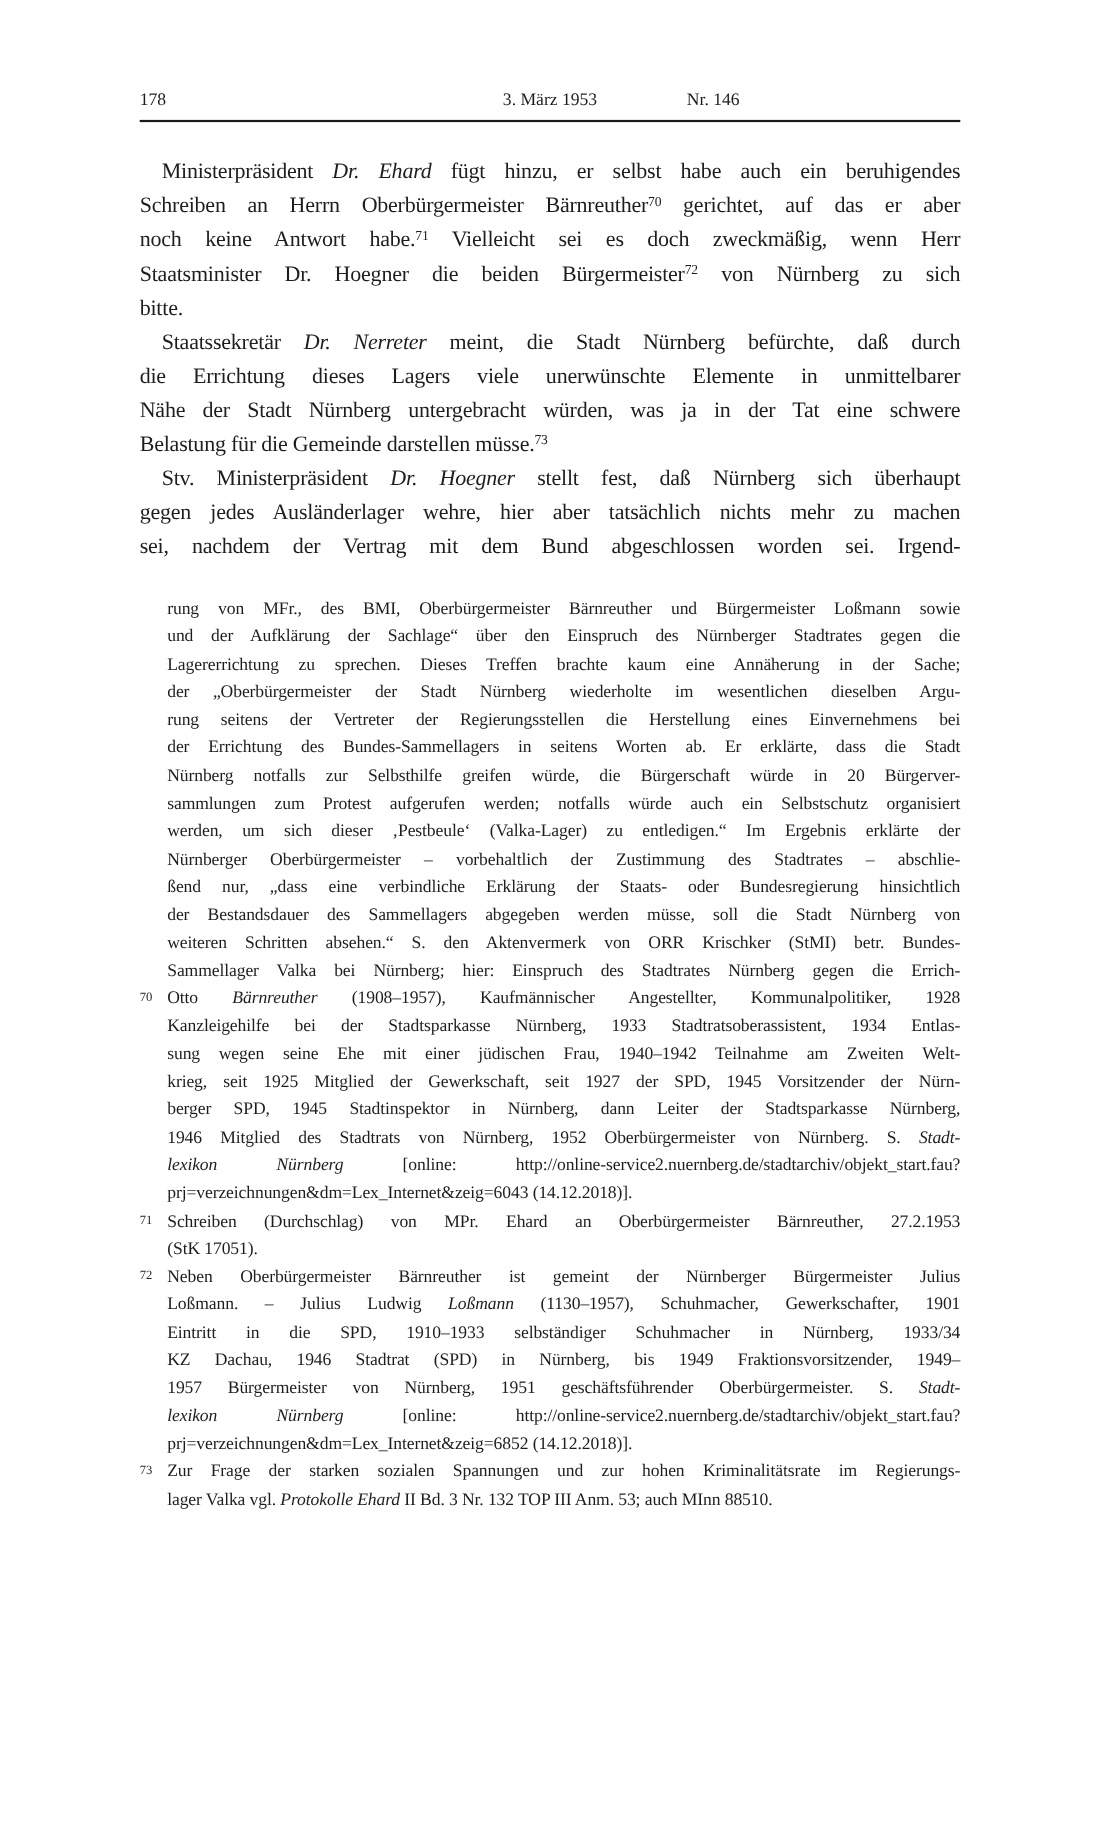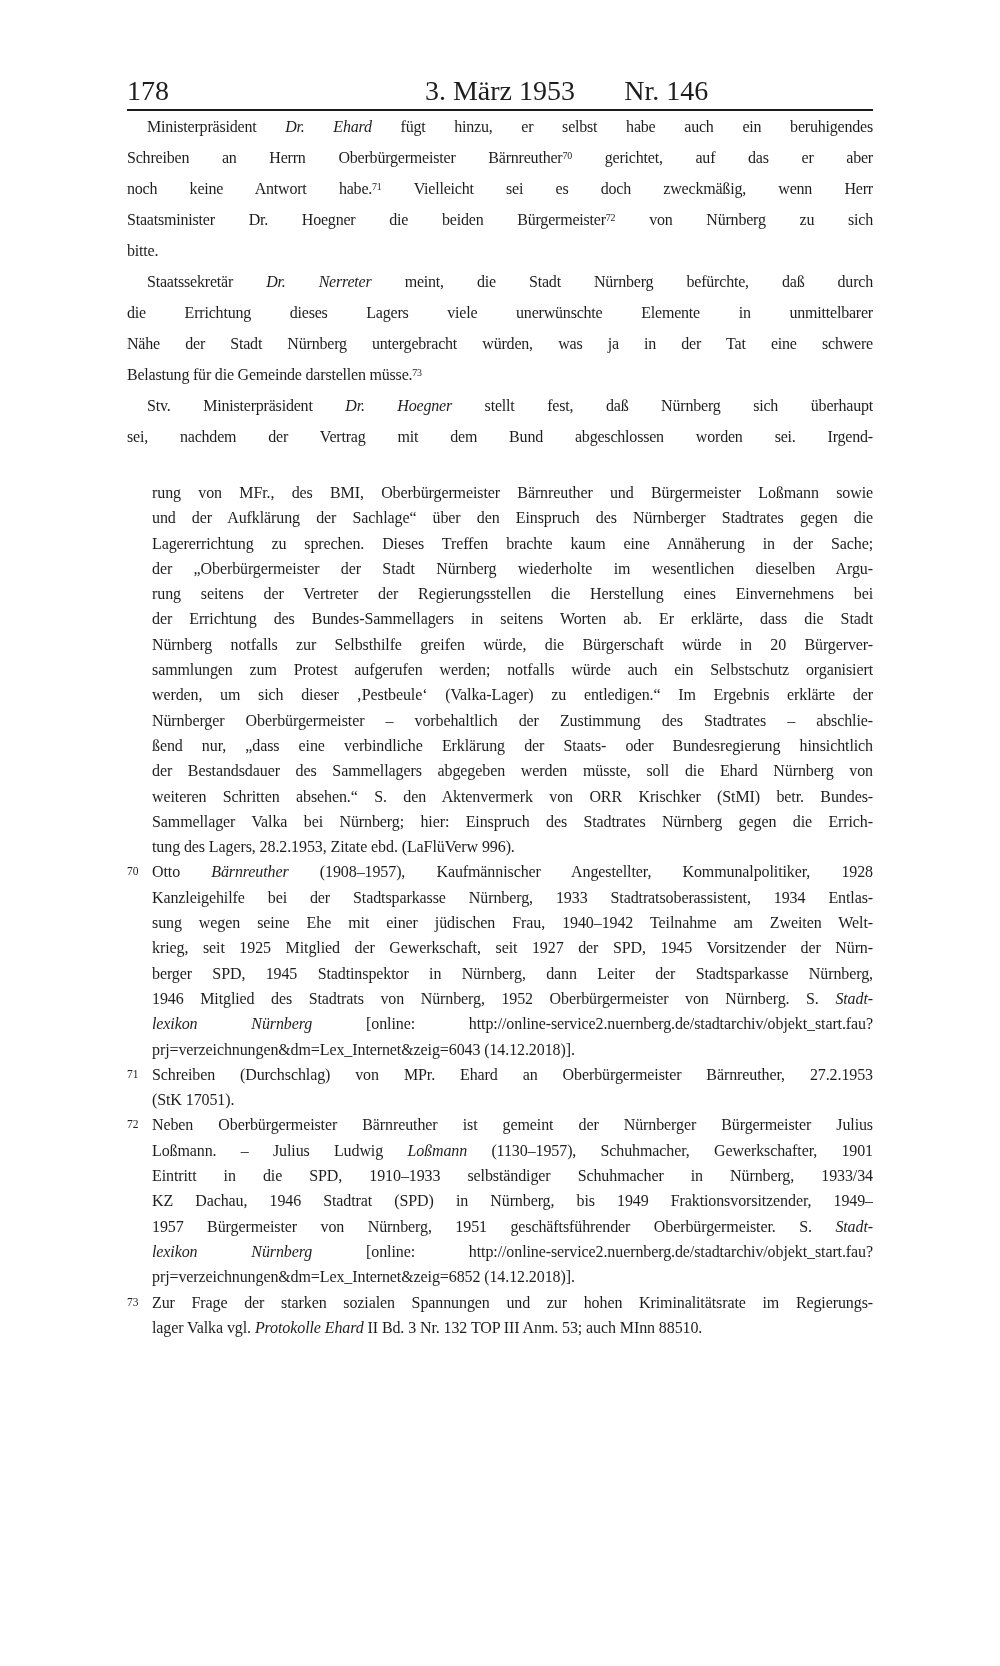--- a/index.html
+++ b/index.html
@@ -7,30 +7,31 @@
     width: 1000px; height: 1666px;
     background: #ffffff;
     color: #1d1d1d;
     font-family: "Liberation Serif", "DejaVu Serif", serif;
     overflow: hidden;
   }
   .page { padding: 78px 127px 0 127px; box-sizing: border-box; }
 
   .header {
     display: flex; align-items: baseline;
-    font-size: 28px; line-height: 26px;
+    font-size: 16px; line-height: 26px;
     padding-bottom: 5px;
     border-bottom: 2px solid #1a1a1a;
   }
   .h-left  { flex: 1; text-align: left; }
   .h-center{ flex: 1; text-align: center; }
   .h-right { flex: 1; }
 
   .body-text {
-    font-size: 16px;
+    margin-top: 30px;
+    font-size: 20px;
     line-height: 31px;
     letter-spacing: -0.2px;
   }
   .tline { text-align: justify; white-space: normal; }
   .jl { text-align-last: justify; }
   .para .tline:first-child { text-indent: 20px; }
 
   sup {
     font-size: 0.62em;
     line-height: 0;
@@ -74,41 +75,41 @@
         <div class="tline"><span>bitte.</span></div>
       </div>
       <div class="para">
         <div class="tline jl"><span>Staatssekretär </span><i>Dr. Nerreter</i><span> meint, die Stadt Nürnberg befürchte, daß durch</span></div>
         <div class="tline jl"><span>die Errichtung dieses Lagers viele unerwünschte Elemente in unmittelbarer</span></div>
         <div class="tline jl"><span>Nähe der Stadt Nürnberg untergebracht würden, was ja in der Tat eine schwere</span></div>
         <div class="tline"><span>Belastung für die Gemeinde darstellen müsse.</span><sup>73</sup></div>
       </div>
       <div class="para">
         <div class="tline jl"><span>Stv. Ministerpräsident </span><i>Dr. Hoegner</i><span> stellt fest, daß Nürnberg sich überhaupt</span></div>
+        <div class="tline jl"><span>gegen jedes Ausländerlager wehre, hier aber tatsächlich nichts mehr zu machen</span></div>
         <div class="tline jl"><span>sei, nachdem der Vertrag mit dem Bund abgeschlossen worden sei. Irgend-</span></div>
       </div>
     </div>
 
   <div class="footnotes" id="footnotes">
       <div class="footnote">
         <div class="tline jl"><span>rung von MFr., des BMI, Oberbürgermeister Bärnreuther und Bürgermeister Loßmann sowie</span></div>
         <div class="tline jl"><span>und der Aufklärung der Sachlage“ über den Einspruch des Nürnberger Stadtrates gegen die</span></div>
         <div class="tline jl"><span>Lagererrichtung zu sprechen. Dieses Treffen brachte kaum eine Annäherung in der Sache;</span></div>
         <div class="tline jl"><span>der „Oberbürgermeister der Stadt Nürnberg wiederholte im wesentlichen dieselben Argu-</span></div>
         <div class="tline jl"><span>rung seitens der Vertreter der Regierungsstellen die Herstellung eines Einvernehmens bei</span></div>
         <div class="tline jl"><span>der Errichtung des Bundes-Sammellagers in seitens Worten ab. Er erklärte, dass die Stadt</span></div>
         <div class="tline jl"><span>Nürnberg notfalls zur Selbsthilfe greifen würde, die Bürgerschaft würde in 20 Bürgerver-</span></div>
         <div class="tline jl"><span>sammlungen zum Protest aufgerufen werden; notfalls würde auch ein Selbstschutz organisiert</span></div>
         <div class="tline jl"><span>werden, um sich dieser ‚Pestbeule‘ (Valka-Lager) zu entledigen.“ Im Ergebnis erklärte der</span></div>
         <div class="tline jl"><span>Nürnberger Oberbürgermeister – vorbehaltlich der Zustimmung des Stadtrates – abschlie-</span></div>
         <div class="tline jl"><span>ßend nur, „dass eine verbindliche Erklärung der Staats- oder Bundesregierung hinsichtlich</span></div>
-        <div class="tline jl"><span>der Bestandsdauer des Sammellagers abgegeben werden müsste, soll die Ehard Nürnberg von</span></div>
+        <div class="tline jl"><span>der Bestandsdauer des Sammellagers abgegeben werden müsse, soll die Stadt Nürnberg von</span></div>
         <div class="tline jl"><span>weiteren Schritten absehen.“ S. den Aktenvermerk von ORR Krischker (StMI) betr. Bundes-</span></div>
         <div class="tline jl"><span>Sammellager Valka bei Nürnberg; hier: Einspruch des Stadtrates Nürnberg gegen die Errich-</span></div>
-        <div class="tline"><span>tung des Lagers, 28.2.1953, Zitate ebd. (LaFlüVerw 996).</span></div>
       </div>
       <div class="footnote">
         <span class="fn-num">70</span>
         <div class="tline jl"><span>Otto </span><i>Bärnreuther</i><span> (1908–1957), Kaufmännischer Angestellter, Kommunalpolitiker, 1928</span></div>
         <div class="tline jl"><span>Kanzleigehilfe bei der Stadtsparkasse Nürnberg, 1933 Stadtratsoberassistent, 1934 Entlas-</span></div>
         <div class="tline jl"><span>sung wegen seine Ehe mit einer jüdischen Frau, 1940–1942 Teilnahme am Zweiten Welt-</span></div>
         <div class="tline jl"><span>krieg, seit 1925 Mitglied der Gewerkschaft, seit 1927 der SPD, 1945 Vorsitzender der Nürn-</span></div>
         <div class="tline jl"><span>berger SPD, 1945 Stadtinspektor in Nürnberg, dann Leiter der Stadtsparkasse Nürnberg,</span></div>
         <div class="tline jl"><span>1946 Mitglied des Stadtrats von Nürnberg, 1952 Oberbürgermeister von Nürnberg. S. </span><i>Stadt-</i></div>
         <div class="tline jl"><i>lexikon Nürnberg</i><span> [online: http://online-service2.nuernberg.de/stadtarchiv/objekt_start.fau?</span></div>

